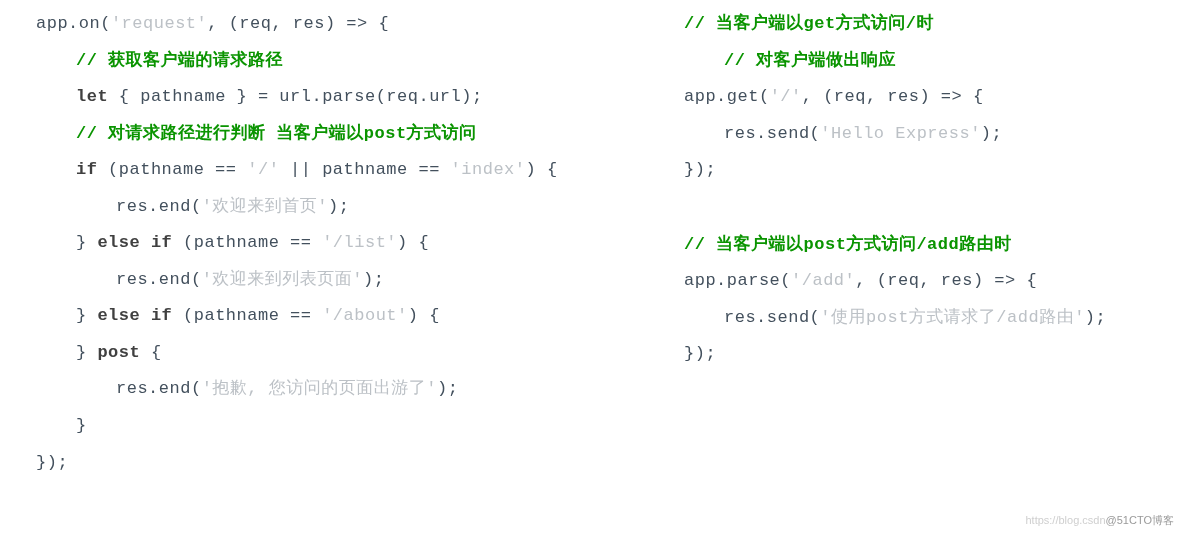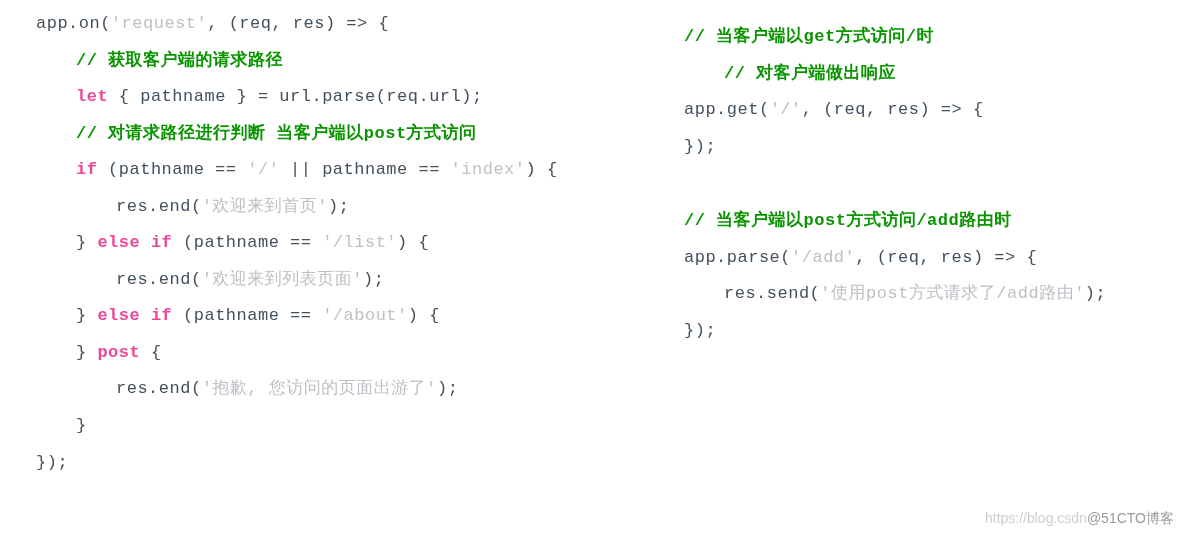--- a/index.html
+++ b/index.html
@@ -20,39 +20,38 @@
     .col {
       padding-top: 6px;
     }
     .col-left {
       padding-left: 36px;
       width: 620px;
     }
     .col-right {
       padding-left: 64px;
       flex: 1;
-      margin-top: 13px;
     }
     .line {
       white-space: pre;
       letter-spacing: 0.5px;
     }
     .indent-1 { padding-left: 40px; }
     .indent-2 { padding-left: 80px; }
     .comment { color: #0a9400; font-weight: 600; }
-    .keyword { color: #ec4899; font-weight: 600; text-align: center; }
+    .keyword { color: #404040; font-weight: 600; text-align: center; }
     .plain { color: #43505d; }
     .string { color: #bcc1c6; }
     .gap { height: 38px; }
     .watermark {
       position: absolute;
       right: 10px;
       bottom: 6px;
       font-family: Arial, sans-serif;
-      font-size: 14px;
+      font-size: 11px;
       color: #cfcfcf;
       letter-spacing: 0px;
     }
     .watermark .darker {
       color: #9a9a9a;
     }
   </style>
 </head>
 <body>
 
@@ -69,20 +68,21 @@
   <div class="line indent-1"><span class="plain">} </span><span class="keyword">post</span><span class="plain"> {</span></div>
   <div class="line indent-2"><span class="plain">res.end(</span><span class="string">'抱歉, 您访问的页面出游了'</span><span class="plain">);</span></div>
   <div class="line indent-1"><span class="plain">}</span></div>
   <div class="line"><span class="plain">});</span></div>
 </div>
 
 <div class="col col-right">
   <div class="line"><span class="comment">// 当客户端以get方式访问/时</span></div>
   <div class="line indent-1"><span class="comment">// 对客户端做出响应</span></div>
   <div class="line"><span class="plain">app.get(</span><span class="string">'/'</span><span class="plain">, (req, res) =&gt; {</span></div>
+  <div class="line indent-1"><span class="plain">res.send(</span><span class="string">'Hello Express'</span><span class="plain">);</span></div>
   <div class="line"><span class="plain">});</span></div>
   <div class="gap"></div>
   <div class="line"><span class="comment">// 当客户端以post方式访问/add路由时</span></div>
   <div class="line"><span class="plain">app.parse(</span><span class="string">'/add'</span><span class="plain">, (req, res) =&gt; {</span></div>
   <div class="line indent-1"><span class="plain">res.send(</span><span class="string">'使用post方式请求了/add路由'</span><span class="plain">);</span></div>
   <div class="line"><span class="plain">});</span></div>
 </div>
 
 <div class="watermark"><span>https://blog.csdn</span><span class="darker">@51CTO博客</span></div>
 

